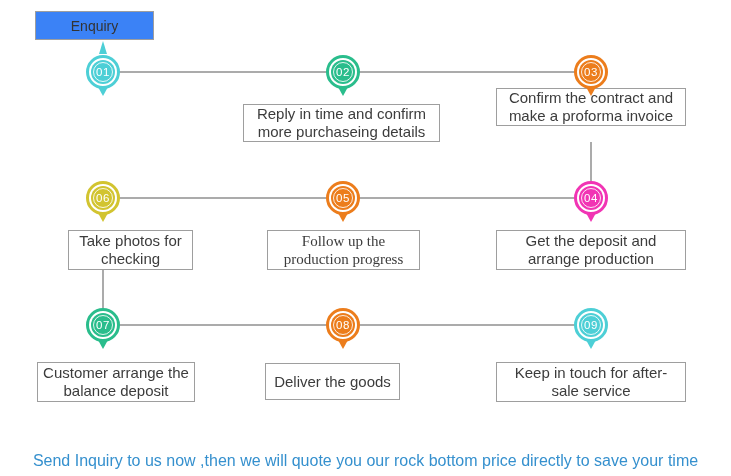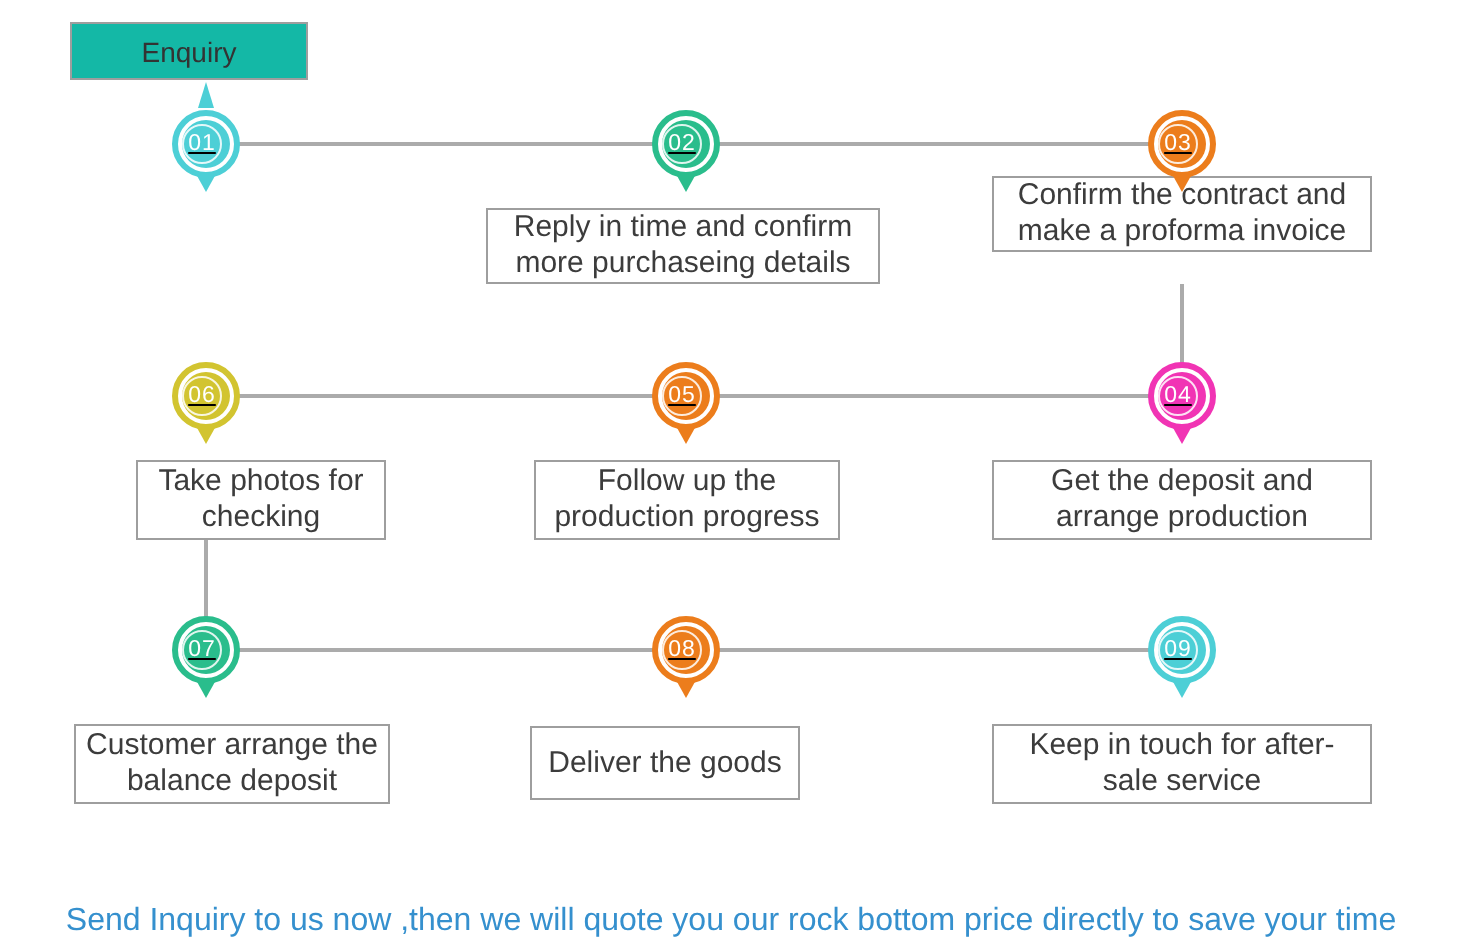--- a/index.html
+++ b/index.html
@@ -22,41 +22,41 @@
 
   
   .badge{position:absolute;z-index:3;width:38px;height:38px;transform:translate(-50%,-50%);}
   .badge .ring{
     position:absolute;left:2px;top:2px;width:34px;height:34px;box-sizing:border-box;
     border:3px solid var(--c);border-radius:50%;background:#ffffff;
     display:flex;align-items:center;justify-content:center;
   }
   .badge .disc{
     width:24px;height:24px;border-radius:50%;background:var(--c);
-    display:flex;align-items:center;justify-content:flex-start;text-decoration:underline;
+    display:flex;align-items:center;justify-content:center;
   }
   .badge .num{
     width:20px;height:20px;border:1px solid rgba(255,255,255,.85);border-radius:50%;
     box-sizing:border-box;color:#ffffff;font-size:11.5px;line-height:18px;text-align:center;
     letter-spacing:0.5px;
   }
   .badge .tail{
     position:absolute;left:50%;top:34px;transform:translateX(-50%);
     width:0;height:0;border-left:5px solid transparent;border-right:5px solid transparent;
     border-top:9px solid var(--c);
   }
   .badge .spike-up{
     position:absolute;left:50%;top:-12px;transform:translateX(-50%);
     width:0;height:0;border-left:4px solid transparent;border-right:4px solid transparent;
     border-bottom:13px solid var(--c);
   }
 
   .enquiry{
     position:absolute;left:35px;top:11px;width:119px;height:29px;z-index:2;
-    border:1px solid #9e9e9e;background:#14b8a6;color:#333333;
+    border:1px solid #9e9e9e;background:#3b82f6;color:#333333;
     display:flex;align-items:center;justify-content:center;font-size:14px;box-sizing:border-box;
   }
 
   .footer{
     position:absolute;left:0;top:452px;width:731px;text-align:center;
     color:#3590ce;font-size:16px;z-index:2;
   }
 </style>
 </head>
 <body>
@@ -158,21 +158,21 @@
   <div class="tbox" style="left:243px;top:104px;width:197px;height:38px;">
     <span>Reply in time and confirm more purchaseing details</span>
   </div>
   <div class="tbox" style="left:496px;top:88px;width:190px;height:38px;">
     <span>Confirm the contract and make a proforma invoice</span>
   </div>
 
   <div class="tbox" style="left:40px;top:230px;width:125px;height:40px;margin-left:28px;">
     <span>Take photos for checking</span>
   </div>
-  <div class="tbox" style="left:267px;top:230px;width:153px;height:40px;">
+  <div class="tbox" style="left:267px;top:230px;width:153px;height:40px;font-family:Liberation Serif, serif;">
     <span>Follow up the production progress</span>
   </div>
   <div class="tbox" style="left:496px;top:230px;width:190px;height:40px;">
     <span>Get the deposit and arrange production</span>
   </div>
 
   <div class="tbox" style="left:37px;top:362px;width:158px;height:40px;">
     <span>Customer arrange the balance deposit</span>
   </div>
   <div class="tbox" style="left:265px;top:363px;width:135px;height:37px;">

